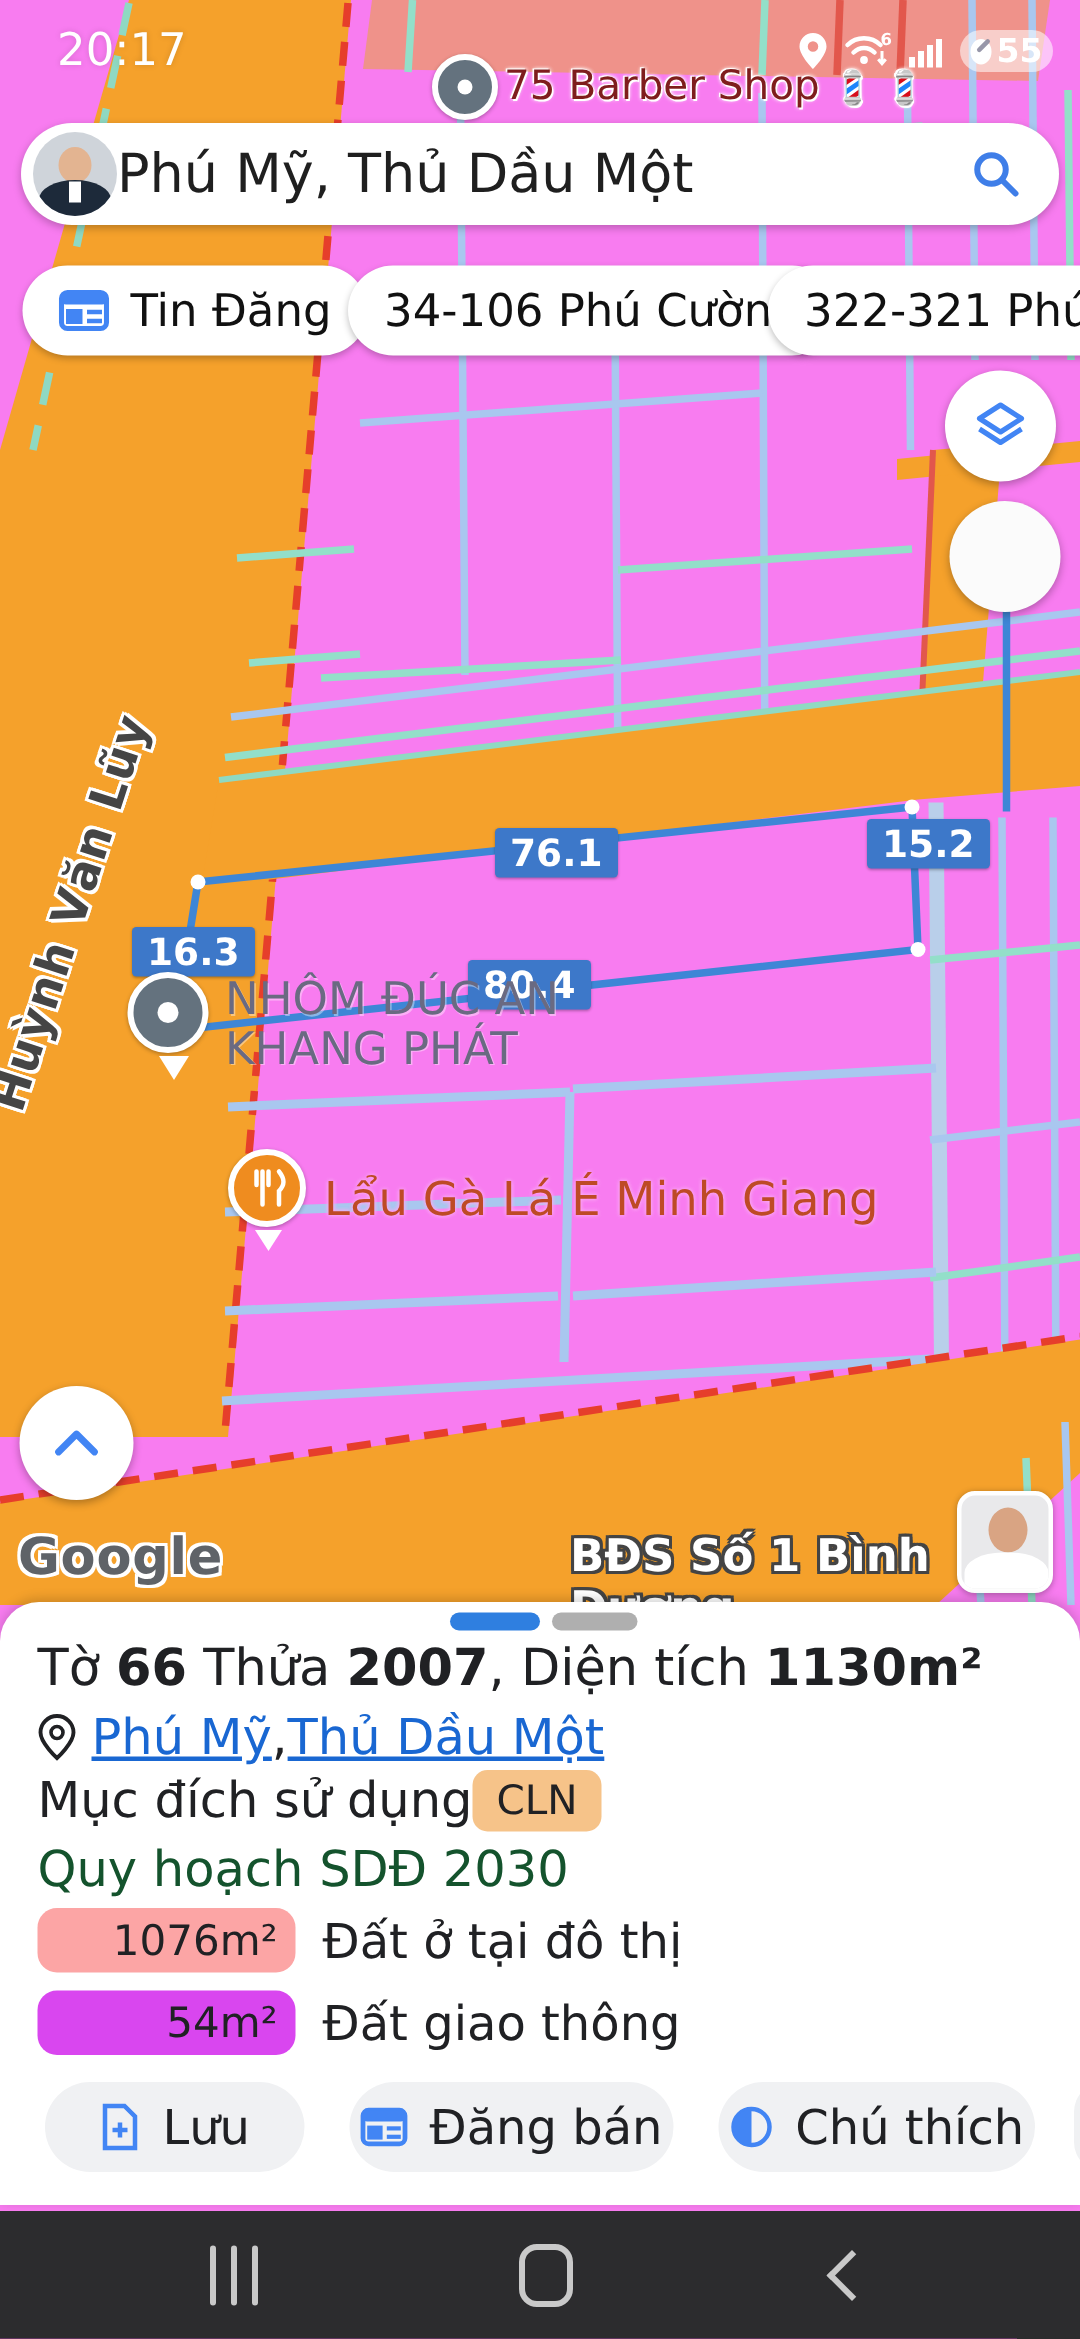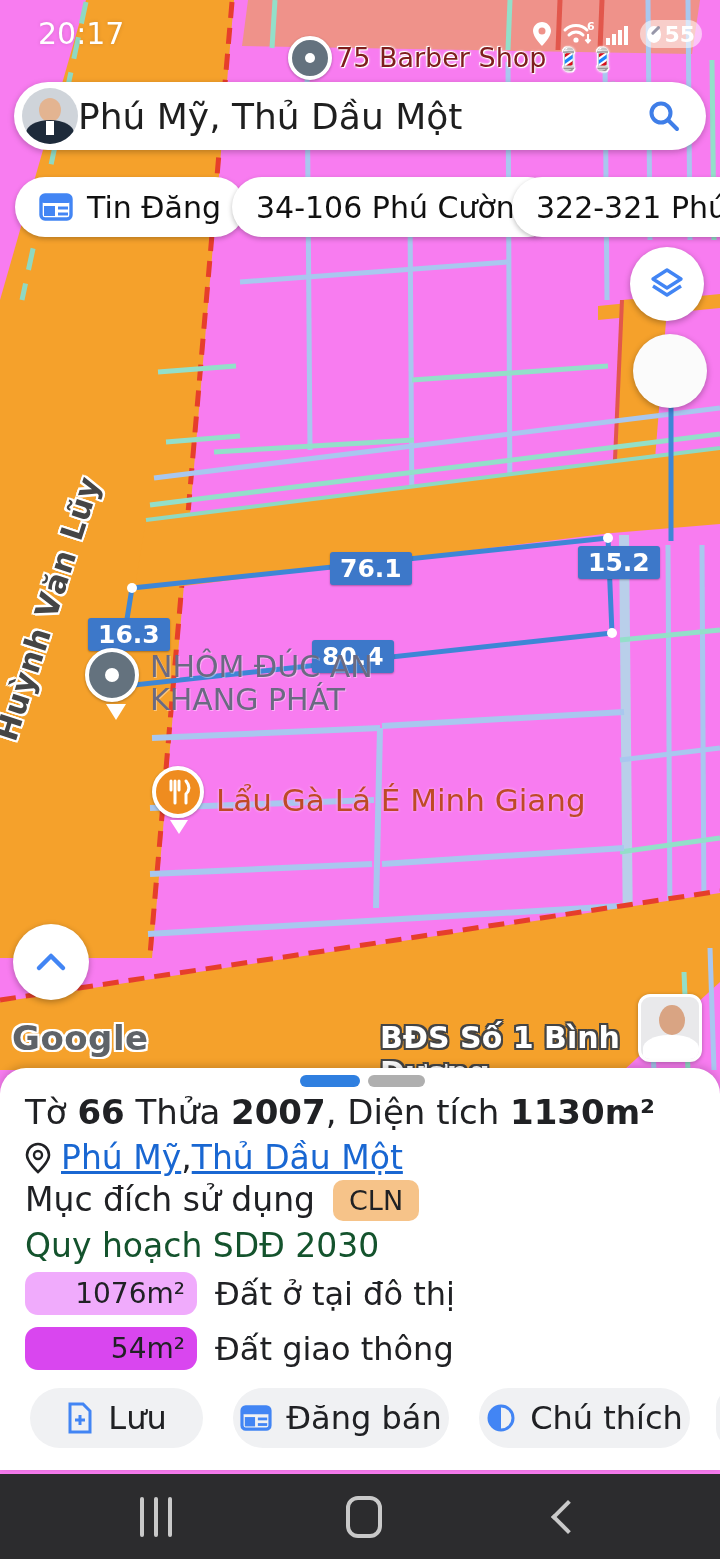--- a/index.html
+++ b/index.html
@@ -42,25 +42,25 @@
   .roundbtn{border-radius:50%;background:#fff;box-shadow:0 2px 6px rgba(0,0,0,.3);display:flex;align-items:center;justify-content:center;}
 
   
   .sheet{left:0;top:1068px;width:720px;height:402px;background:#fff;border-radius:26px 26px 0 0;box-shadow:0 -2px 8px rgba(0,0,0,.18);}
   .hpill{position:absolute;top:7px;height:12px;border-radius:6px;}
   .sheet-title{position:absolute;left:25px;top:24px;font-size:34px;color:#202124;white-space:nowrap;}
   .sheet-title b{font-weight:700;}
   .loc-row{position:absolute;left:25px;top:70px;display:flex;align-items:center;font-size:33px;color:#202124;}
   .loc-link{color:#1967D2;text-decoration:underline;}
   .purpose-row{position:absolute;left:25px;top:112px;display:flex;font-size:33px;color:#202124;}
-  .badge{margin-left:18px;background:#F6C389;border-radius:10px;padding:5px 16px;font-size:27px;color:#202124;}
+  .badge{background:#F6C389;border-radius:10px;padding:5px 16px;font-size:27px;color:#202124;}
   .plan-row{position:absolute;left:25px;top:158px;font-size:33px;color:#14532d;}
   .legend-row{position:absolute;left:25px;display:flex;align-items:center;}
   .swatch{width:172px;height:43px;border-radius:13px;display:flex;align-items:center;justify-content:flex-end;padding-right:12px;font-size:28px;color:#202124;}
-  .sw-pink{background:#f0abfc;}
+  .sw-pink{background:#fca5a5;}
   .sw-orange{background:#d946ef;}
   .legend-label{margin-left:18px;font-size:32px;color:#202124;}
   .actionbtn{position:absolute;top:320px;height:60px;background:#F0F1F3;border-radius:30px;display:flex;align-items:center;justify-content:center;gap:14px;font-size:32px;color:#202124;}
 
   
   .navbar{left:0;top:1474px;width:720px;height:85px;background:#2C2C2E;display:flex;align-items:center;justify-content:space-between;padding:0 140px;}
   .nav-recents{display:flex;gap:10px;}
   .nav-recents span{width:4px;height:40px;background:#C9C9C9;border-radius:2px;display:block;}
   .nav-home{width:36px;height:42px;border:4px solid #C9C9C9;border-radius:12px;}
   .nav-back{width:24px;height:24px;border-left:4px solid #C9C9C9;border-bottom:4px solid #C9C9C9;transform:rotate(45deg);}

